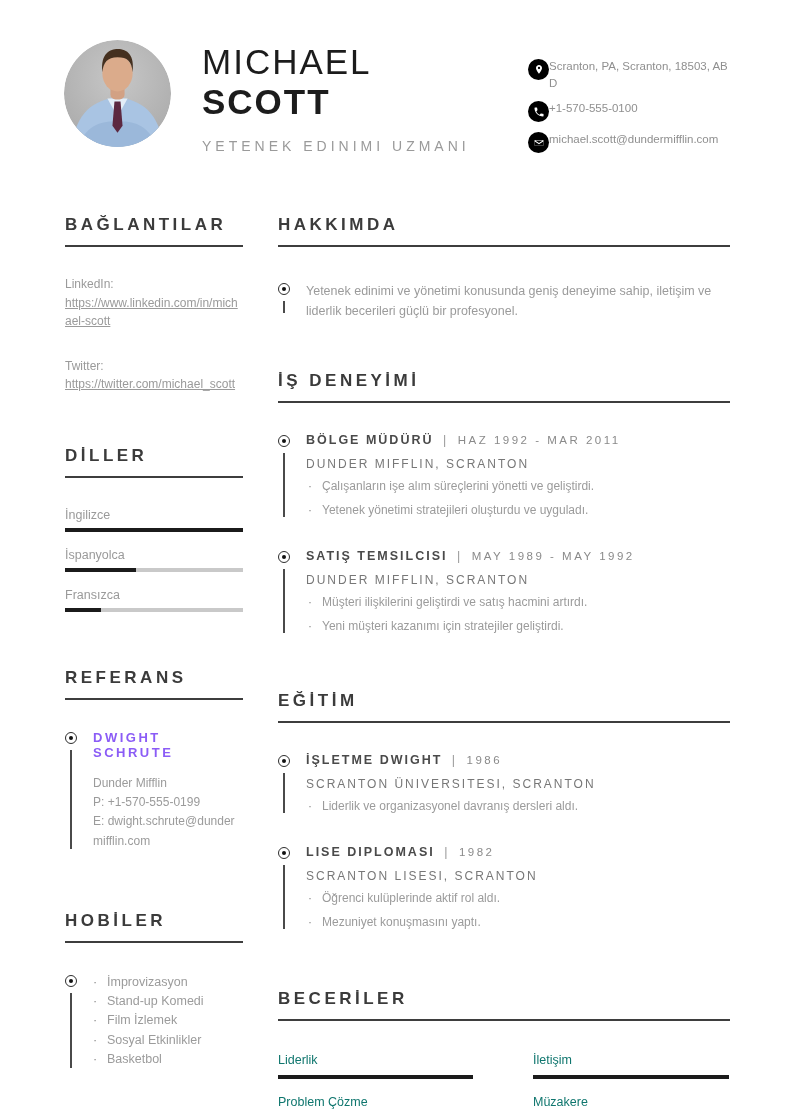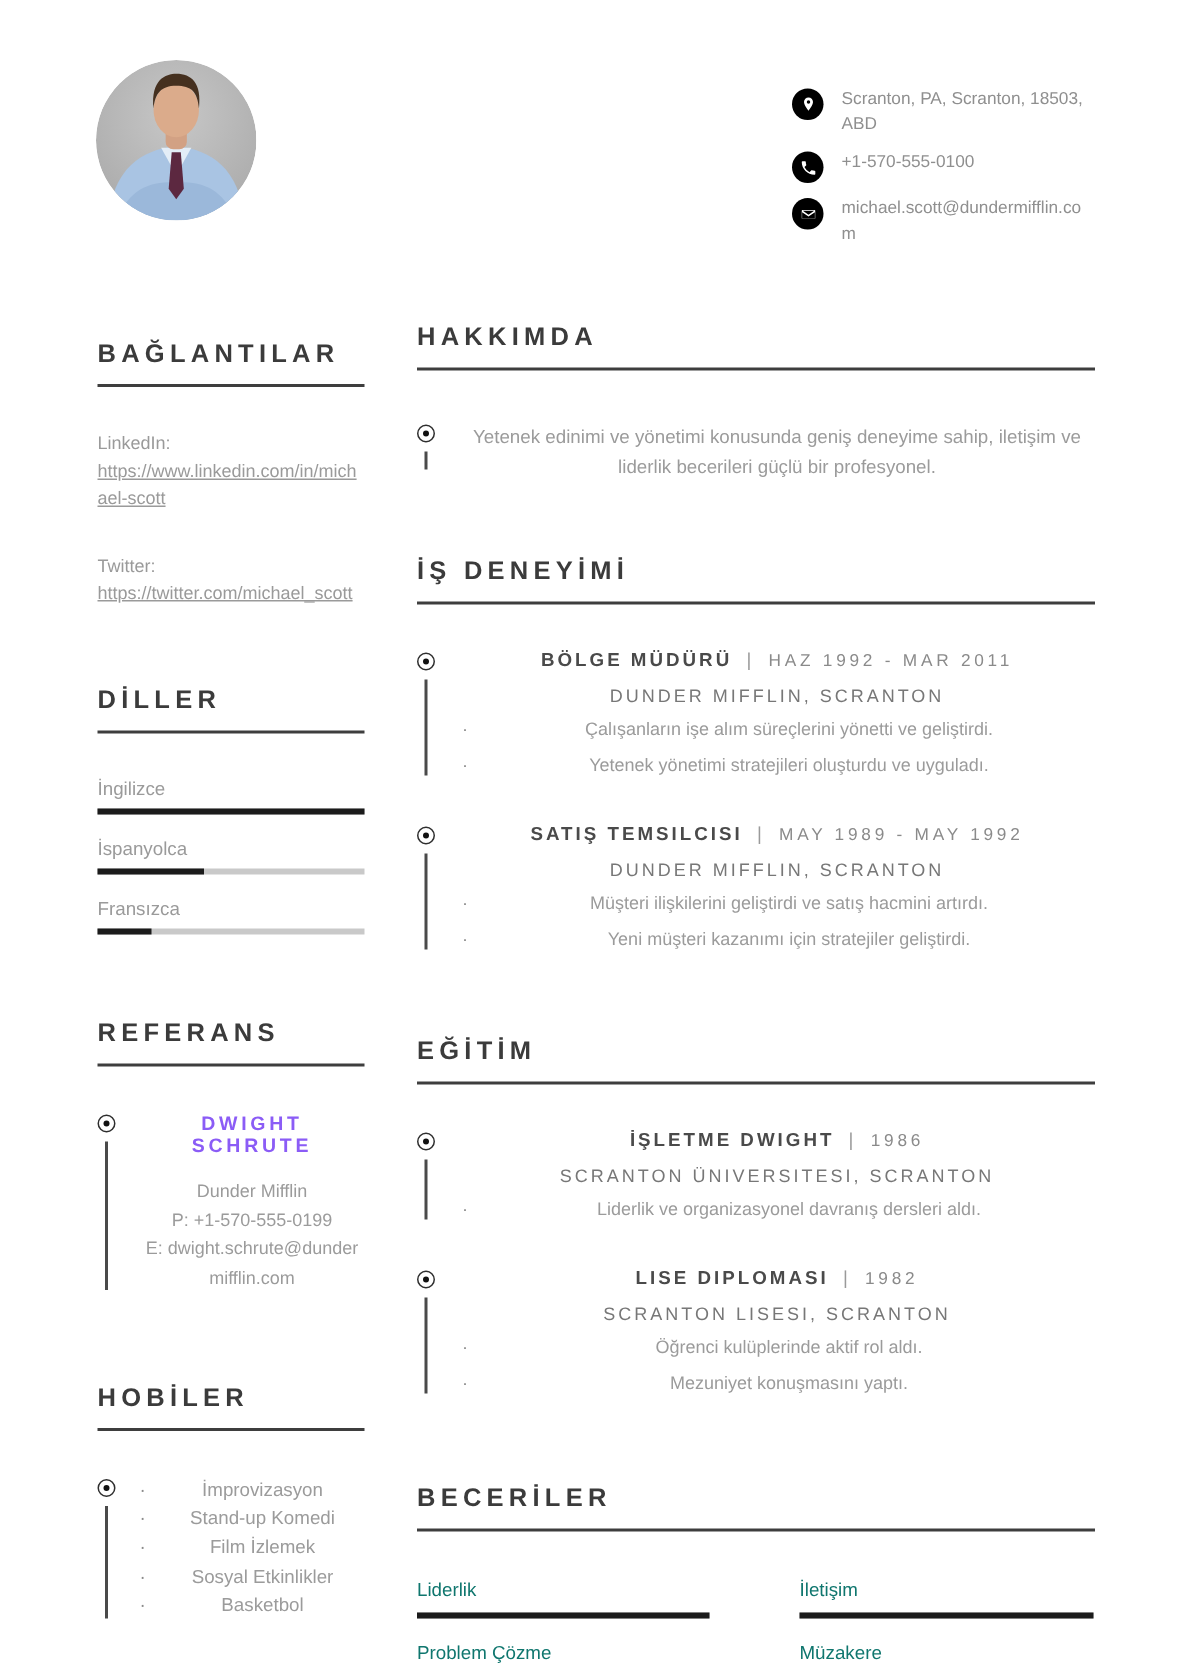--- a/index.html
+++ b/index.html
@@ -16,35 +16,35 @@
   .page{position:absolute;inset:0;background:#fff;}
 
   
   .photo{position:absolute;left:64px;top:40px;width:107px;height:107px;border-radius:50%;overflow:hidden;}
   .photo svg{display:block;width:100%;height:100%;}
   .name-block{position:absolute;left:202px;top:42px;width:310px;}
   .first-name{font-size:35px;font-weight:300;letter-spacing:2px;color:var(--ink);line-height:1.15;}
   .last-name{font-size:35px;font-weight:800;letter-spacing:2px;color:var(--ink);line-height:1.15;}
   .job-title{margin-top:15px;font-size:14px;letter-spacing:4px;color:#9a9a9a;}
   .contact{position:absolute;left:528px;top:58px;width:202px;display:flex;flex-direction:column;gap:9px;}
-  .c-row{display:flex;gap:12px;align-items:flex-start;}
+  .c-row{display:flex;align-items:flex-start;}
   .c-icon{flex:0 0 21px;width:21px;height:21px;border-radius:50%;background:var(--iconbg);
           display:flex;align-items:center;justify-content:center;margin-top:1px;}
   .c-icon svg{width:12px;height:12px;fill:#fff;}
   .c-text{font-size:11.5px;line-height:1.45;color:#8f8f8f;word-break:break-all;}
 
   
-  .col-left{position:absolute;left:65px;top:226px;width:178px;}
+  .col-left{position:absolute;left:65px;top:215px;width:178px;}
   .col-right{position:absolute;left:278px;top:215px;width:452px;}
 
   h2.sec{font-size:17px;font-weight:700;letter-spacing:3.5px;color:var(--title);
          padding-bottom:10px;border-bottom:2px solid var(--rule);}
 
   
-  .entry{position:relative;padding-left:28px;margin-top:30px;text-align:center;}
+  .entry{position:relative;padding-left:28px;margin-top:30px;}
   .entry::before{content:'';position:absolute;left:5px;top:20px;bottom:2px;width:1.5px;background:#4a4a4a;}
   .dot{position:absolute;left:0;top:2px;width:12px;height:12px;border:1.5px solid #2e2e2e;border-radius:50%;background:#fff;}
   .dot::after{content:'';position:absolute;left:50%;top:50%;width:4px;height:4px;margin:-2px 0 0 -2px;border-radius:50%;background:#111;}
 
   .e-head{font-size:12.5px;letter-spacing:2px;}
   .e-role{font-weight:700;color:#4a4a4a;}
   .e-sep{color:#9a9a9a;font-weight:400;padding:0 4px;}
   .e-dates{color:#8a8a8a;letter-spacing:2.5px;font-size:11.5px;}
   .e-company{margin-top:10px;font-size:12px;letter-spacing:2px;color:#777;}
   ul.bullets{list-style:none;margin-top:6px;}
@@ -107,20 +107,25 @@
         <path d="M14 106 C20 88 34 79 53 81 C72 79 86 88 92 106 Z" fill="#9bb8da"></path>
         <path d="M43 58 L53 76 L63 58 Z" fill="#e3edf7"></path>
         <path d="M50 61 L56 61 L58 85 L53 92 L48 85 Z" fill="#5c2840"></path>
         <rect x="46" y="43" width="14" height="16" rx="5" fill="#d2a184"></rect>
         <ellipse cx="53" cy="33" rx="15" ry="18" fill="#dbab8b"></ellipse>
         <path d="M38 32 C36 13 46 9 53 9 C63 9 70 15 68 32 C67 21 63 17 53 17 C43 17 39 22 38 32 Z" fill="#45301f"></path>
       </g>
     </svg>
   </div>
 
+  <div class="name-block">
+    <div class="first-name">MICHAEL</div>
+    <div class="last-name">SCOTT</div>
+    <div class="job-title">YETENEK EDINIMI UZMANI</div>
+  </div>
 
   <div class="contact">
     <div class="c-row">
       <span class="c-icon">
         <svg viewBox="0 0 24 24">
             <path d="M12 2C8.7 2 6 4.7 6 8c0 4.4 6 11.5 6 11.5S18 12.4 18 8c0-3.3-2.7-6-6-6zm0 8.3A2.3 2.3 0 1 1 12 5.7a2.3 2.3 0 0 1 0 4.6z"></path>
           </svg>
       </span>
       <span class="c-text">Scranton, PA, Scranton, 18503, ABD</span>
     </div>

